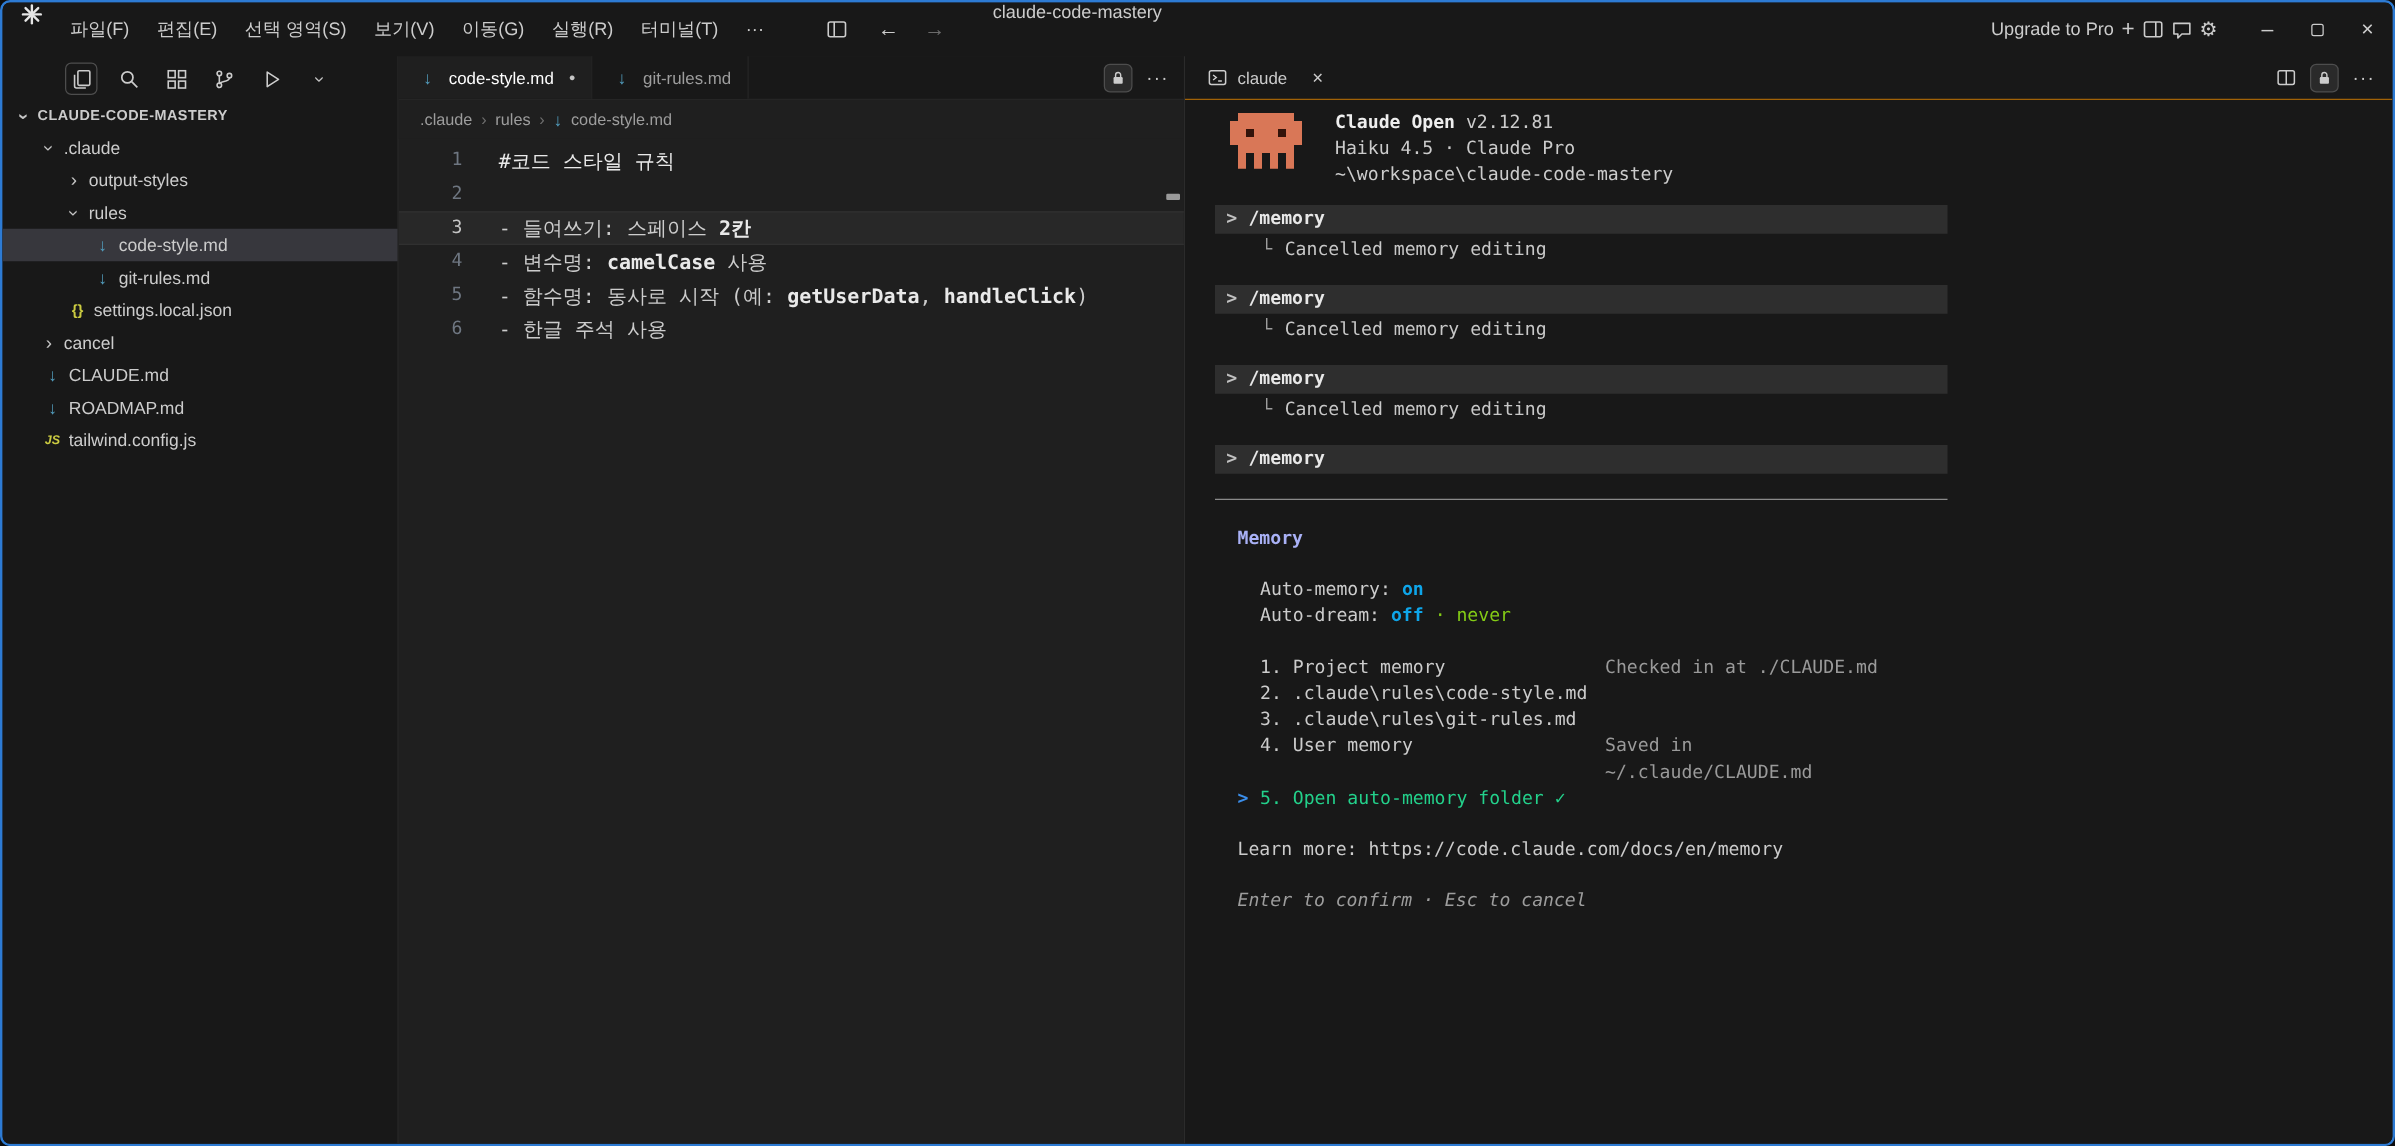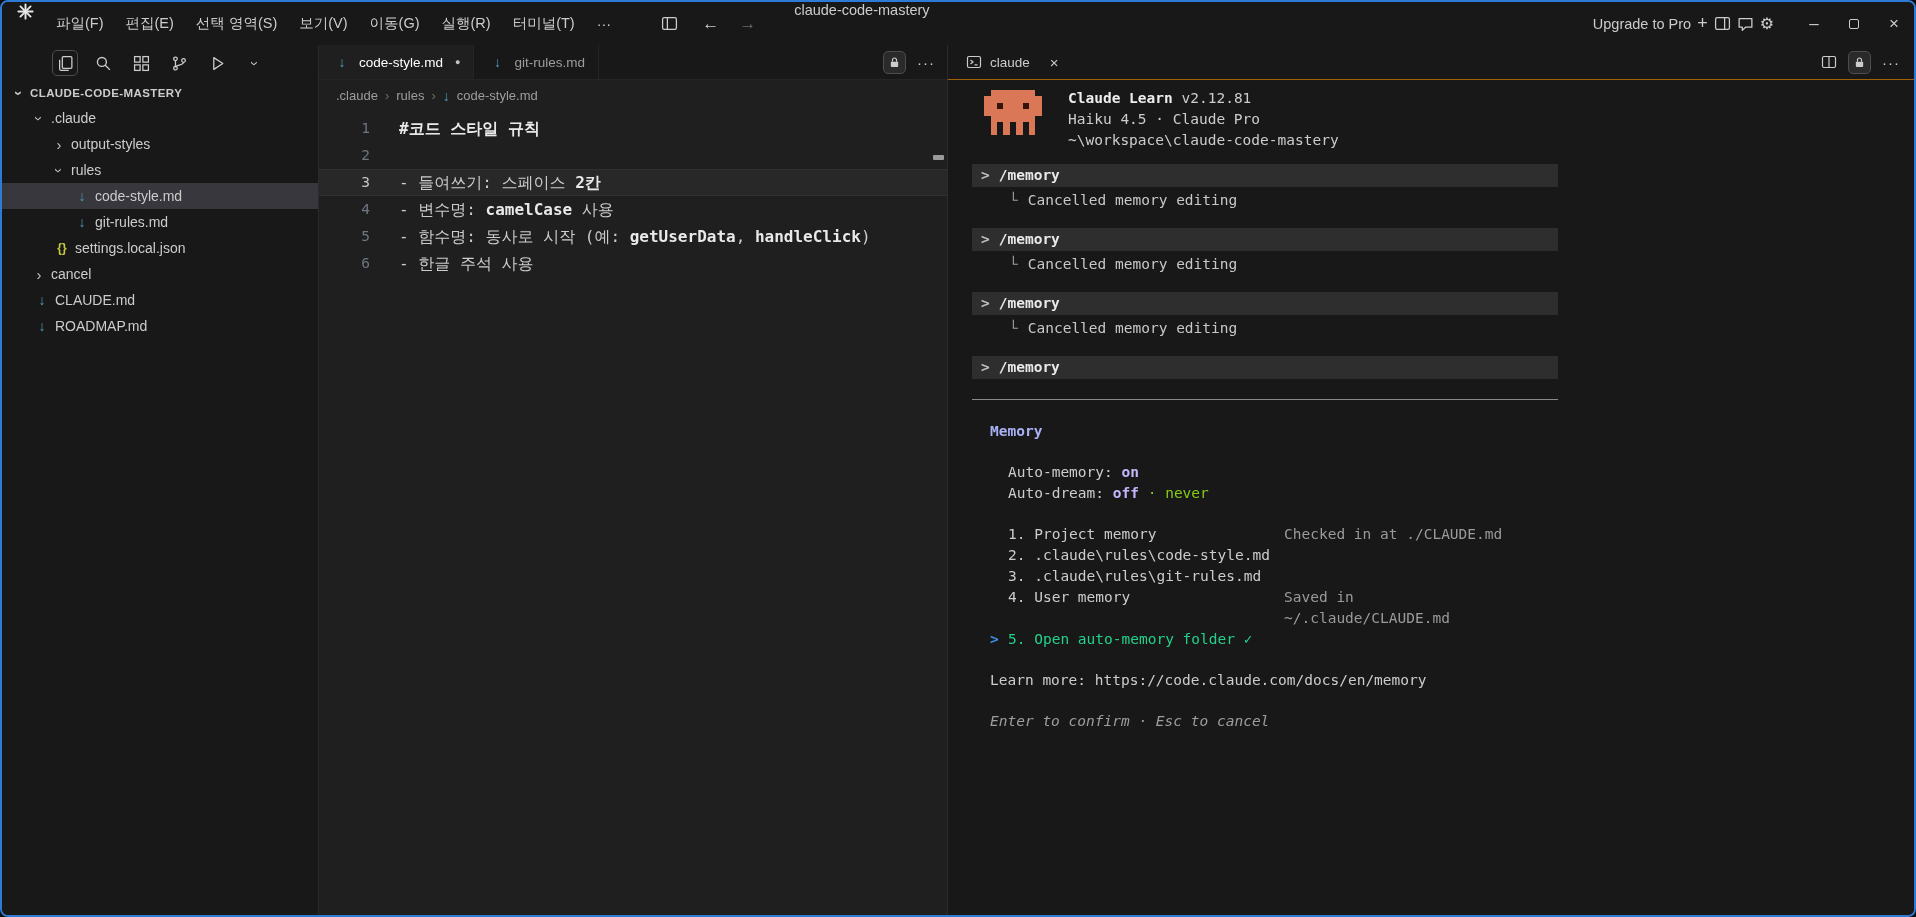--- a/index.html
+++ b/index.html
@@ -56,42 +56,42 @@
 .breadcrumb .bsep{color:#6e6e6e}
 .breadcrumb .fi{width:auto}
 .crumb{cursor:pointer}
 .code{padding-top:4px;font-family:"DejaVu Sans Mono",monospace;font-size:16px;line-height:27px;color:#cccccc}
 .code-line{display:flex;height:27px;align-items:center}
 .code-line.current{background:#282828;box-shadow:inset 0 1px 0 #303030,inset 0 -1px 0 #303030}
 .gutter{flex:0 0 51px;width:51px;text-align:right;color:#6e7681;font-size:14.5px}
 .code-line.current .gutter{color:#c6c6c6}
 .ltext{margin-left:29px;white-space:pre}
 .b{font-weight:700;color:#e9e9e9}
-.hd{font-weight:700;color:#e9e9e9}
+.hd{font-weight:400;color:#e9e9e9}
 .overview-marker{position:absolute;right:3px;top:110px;width:11px;height:5px;background:#9a9a9a;border-radius:1px}
 
 .terminal{flex:1;min-width:0;background:#181818;display:flex;flex-direction:column;border-left:1px solid #2b2b2b}
 .term-tabbar{height:35px;flex:0 0 35px;display:flex;align-items:center;border-bottom:1px solid #a16207;padding-left:14px}
 .term-tab{display:flex;align-items:center;gap:8px;font-size:13.5px;color:#cccccc;padding:0 4px;cursor:pointer}
 .term-tab .x{margin-left:12px;font-size:15px;color:#cccccc}
 .term-actions{margin-left:auto;display:flex;align-items:center;gap:11px;padding-right:14px}
 .term-body{flex:1;overflow:hidden;padding:8px 0 0 24px;font-family:"DejaVu Sans Mono",monospace;font-size:14.5px;line-height:21px;color:#cccccc}
 .term-header{display:flex;gap:26px;margin-bottom:13px}
 .term-header svg{margin-left:12px;margin-top:2px}
 .hdr-lines div{white-space:pre}
 .hdr-app{font-weight:700;color:#eeeeee}
 .cmd-bar{width:586px;background:#2e2e2e;padding:1px 9px;margin-bottom:3px;font-weight:700;color:#e8e8e8}
 .cmd-bar .prompt{margin-right:9px;color:#c0c0c0}
 .cmd-result{margin:0 0 17px 37px;color:#c8c8c8}
 .cmd-result .lpre{margin-right:10px;color:#9d9d9d}
 .hsep{width:586px;border-top:1px solid #8a8a8a;margin:20px 0 21px}
 .memory-panel{padding-left:18px}
 .mem-title{font-weight:700;color:#a9b1f6;margin-bottom:20px}
 .auto-row{padding-left:18px;white-space:pre}
-.auto-row .val{font-weight:700;color:#c4b5fd}
+.auto-row .val{font-weight:700;color:#0ea5e9}
 .auto-row .extra{color:#84cc16}
 .mem-items{margin-top:20px}
 .mem-row{position:relative;padding-left:18px;width:568px;white-space:pre}
 .mem-row .prompt{position:absolute;left:0;color:#3b8eea;font-weight:700}
 .mem-row .note{position:absolute;left:294px;top:0;color:#9a9a9a;white-space:pre}
 .mem-row.sel .mnum,.mem-row.sel .mlabel{color:#23d18b}
 .learn{margin-top:20px;cursor:pointer}
 .mem-footer{margin-top:20px;font-style:italic;color:#9d9d9d}
 svg.ico{display:block}
 </style>
@@ -230,20 +230,24 @@
             <span class="tree-label">cancel</span>
           </div>
           <div class="tree-row" style="padding-left: 30px;">
             <span class="fi fi-md">↓</span>
             <span class="tree-label">CLAUDE.md</span>
           </div>
           <div class="tree-row" style="padding-left: 30px;">
             <span class="fi fi-md">↓</span>
             <span class="tree-label">ROADMAP.md</span>
           </div>
+          <div class="tree-row" style="padding-left: 30px;">
+            <span class="fi fi-js">JS</span>
+            <span class="tree-label">tailwind.config.js</span>
+          </div>
         </div>
     </aside>
 
     <section class="editor">
       <div class="tabbar">
         <div class="tab active">
           <span class="fi fi-md">↓</span>
           <span>code-style.md</span>
           <span class="dot">●</span>
         </div>
@@ -336,21 +340,21 @@
               <rect x="1" y="4" width="7" height="1" fill="#D97757"></rect>
               <rect x="2" y="2" width="1" height="1" fill="#33130a"></rect>
               <rect x="6" y="2" width="1" height="1" fill="#33130a"></rect>
               <rect x="1" y="5" width="1" height="2" fill="#D97757"></rect>
               <rect x="3" y="5" width="1" height="2" fill="#D97757"></rect>
               <rect x="5" y="5" width="1" height="2" fill="#D97757"></rect>
               <rect x="7" y="5" width="1" height="2" fill="#D97757"></rect>
             </svg>
           </span>
           <div class="hdr-lines">
-            <div><span class="hdr-app">Claude Learn</span> <span>v2.12.81</span></div>
+            <div><span class="hdr-app">Claude Open</span> <span>v2.12.81</span></div>
             <div>Haiku 4.5 · Claude Pro</div>
             <div>~\workspace\claude-code-mastery</div>
           </div>
         </div>
         <div>
             <div class="cmd-bar"><span class="prompt">&gt;</span><span>/memory</span></div>
             <div class="cmd-result"><span class="lpre">└</span><span>Cancelled memory editing</span></div>
             <div class="cmd-bar"><span class="prompt">&gt;</span><span>/memory</span></div>
             <div class="cmd-result"><span class="lpre">└</span><span>Cancelled memory editing</span></div>
             <div class="cmd-bar"><span class="prompt">&gt;</span><span>/memory</span></div>

